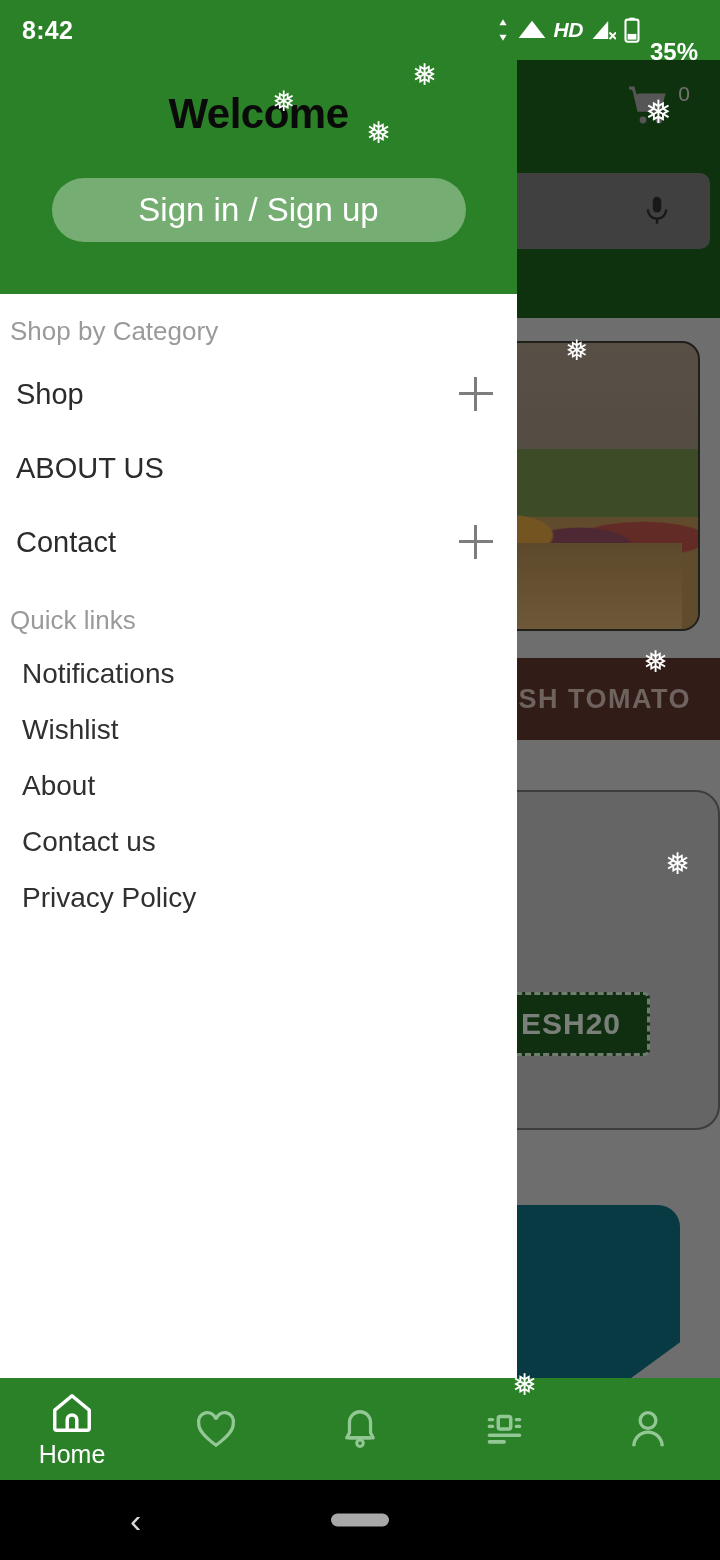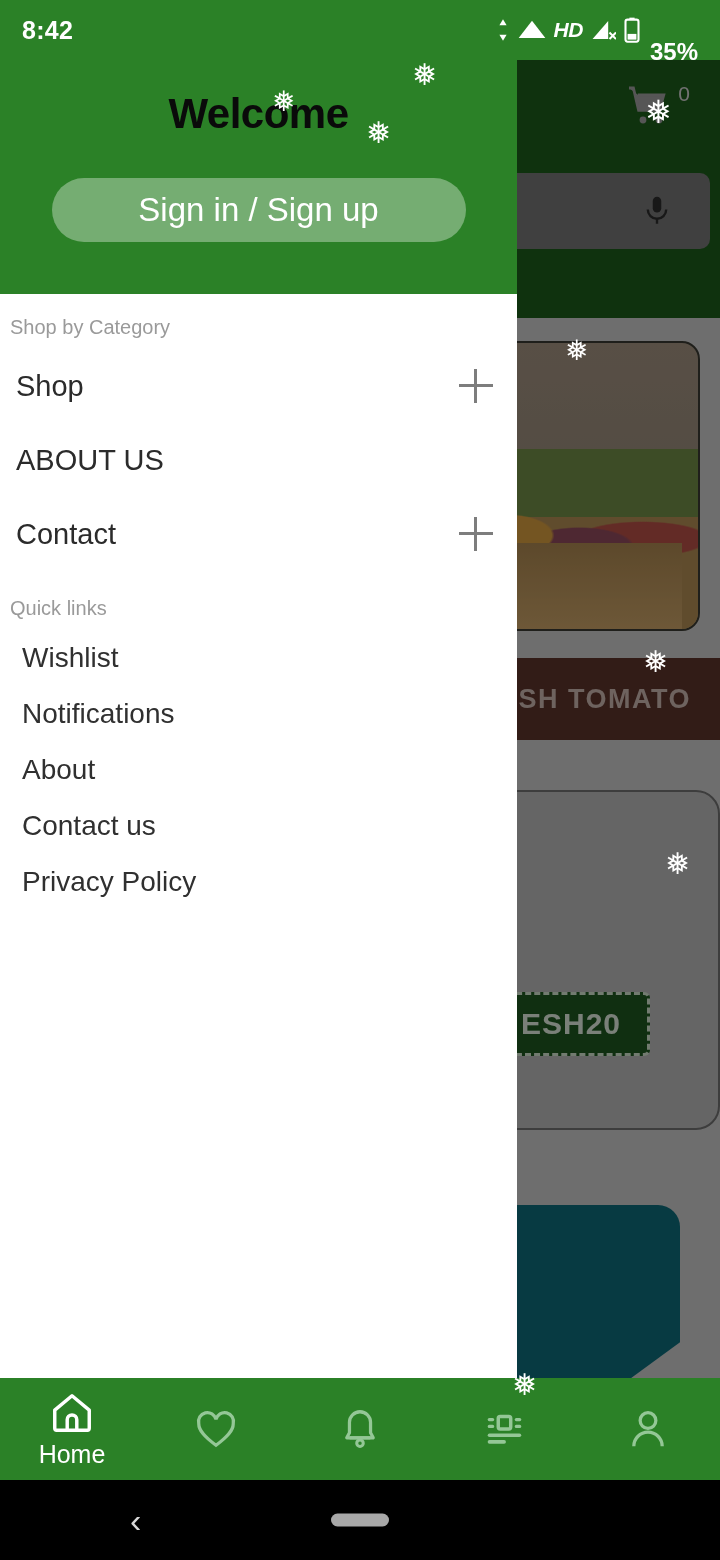--- a/index.html
+++ b/index.html
@@ -161,21 +161,21 @@
     color:#ffffff; font-size:33px;
     font-family:"Liberation Sans", sans-serif;
     display:flex; align-items:center; justify-content:center;
     cursor:pointer;
   }
   #drawer-body {
     flex:1; background:#fff; padding-top:8px; overflow:hidden;
   }
   .section-label {
     padding:14px 0 10px 10px;
-    color:#9a9a9a; font-size:20px;
+    color:#9a9a9a; font-size:26px;
   }
   .cat-row {
     height:74px;
     display:flex; align-items:center; justify-content:space-between;
     padding:0 24px 0 16px;
     cursor:pointer;
   }
   .cat-row .cat-label { color:#2b2b2b; font-size:29px; }
   .cat-row .plus {
     width:34px; height:34px; position:relative; flex:0 0 auto;
@@ -303,24 +303,24 @@
       </div>
 
       <div class="cat-row">
         <span class="cat-label">Contact</span>
         <span class="plus"></span>
       </div>
 
       <div class="section-label" style="margin-top:12px;">Quick links</div>
 
       <div class="quick-row">
+        <span class="q-label">Notifications</span>
+      </div>
+      <div class="quick-row">
         <span class="q-label">Wishlist</span>
-      </div>
-      <div class="quick-row">
-        <span class="q-label">Notifications</span>
       </div>
       <div class="quick-row">
         <span class="q-label">About</span>
       </div>
       <div class="quick-row">
         <span class="q-label">Contact us</span>
       </div>
       <div class="quick-row">
         <span class="q-label">Privacy Policy</span>
       </div>

